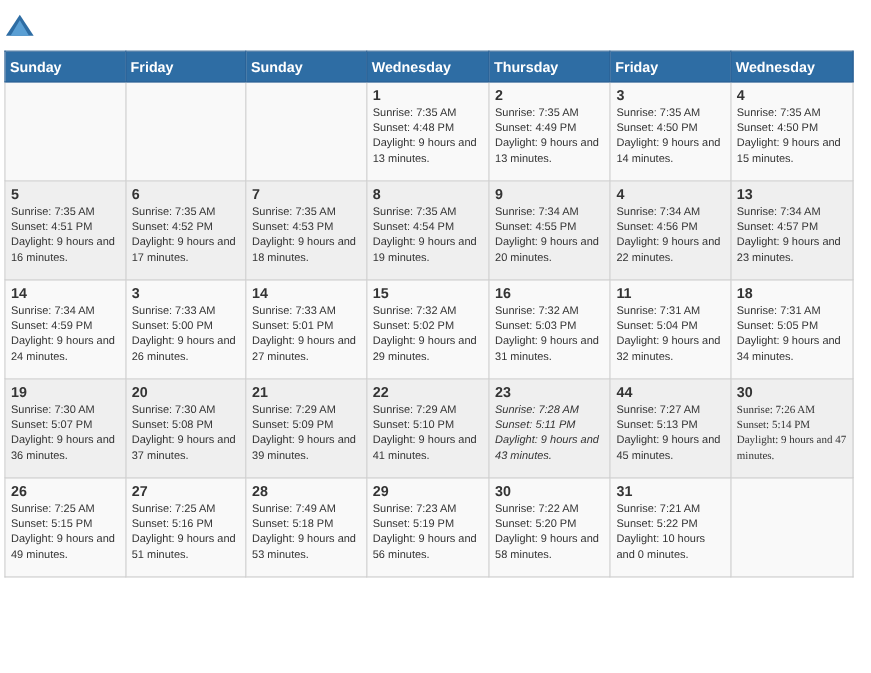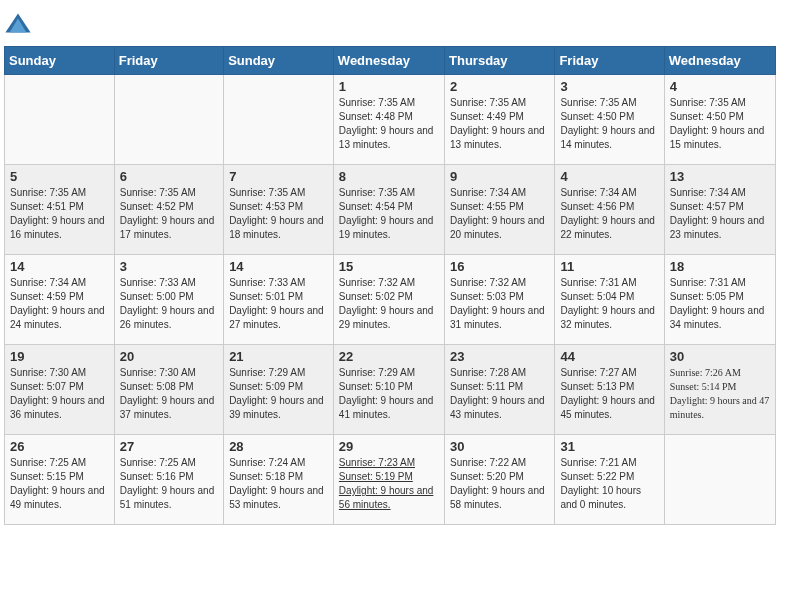--- a/index.html
+++ b/index.html
@@ -275,21 +275,21 @@
 Daylight: 9 hours and 39 minutes.</div>
           </td>
           <td>
             <span class="day-number">22</span>
             <div class="day-info" style="white-space: pre-line;">Sunrise: 7:29 AM
 Sunset: 5:10 PM
 Daylight: 9 hours and 41 minutes.</div>
           </td>
           <td>
             <span class="day-number">23</span>
-            <div class="day-info" style="white-space: pre-line;">Sunrise: 7:28 AM
+            <div class="day-info" style="white-space: pre-line; font-style: italic;">Sunrise: 7:28 AM
 Sunset: 5:11 PM
 Daylight: 9 hours and 43 minutes.</div>
           </td>
           <td>
             <span class="day-number">44</span>
             <div class="day-info" style="white-space: pre-line;">Sunrise: 7:27 AM
 Sunset: 5:13 PM
 Daylight: 9 hours and 45 minutes.</div>
           </td>
           <td>
@@ -307,27 +307,27 @@
 Daylight: 9 hours and 49 minutes.</div>
           </td>
           <td>
             <span class="day-number">27</span>
             <div class="day-info" style="white-space: pre-line;">Sunrise: 7:25 AM
 Sunset: 5:16 PM
 Daylight: 9 hours and 51 minutes.</div>
           </td>
           <td>
             <span class="day-number">28</span>
-            <div class="day-info" style="white-space: pre-line;">Sunrise: 7:24 AM
+            <div class="day-info" style="white-space: pre-line;">Sunrise: 7:49 AM
 Sunset: 5:18 PM
 Daylight: 9 hours and 53 minutes.</div>
           </td>
           <td>
             <span class="day-number">29</span>
-            <div class="day-info" style="white-space: pre-line; text-decoration: underline;">Sunrise: 7:23 AM
+            <div class="day-info" style="white-space: pre-line;">Sunrise: 7:23 AM
 Sunset: 5:19 PM
 Daylight: 9 hours and 56 minutes.</div>
           </td>
           <td>
             <span class="day-number">30</span>
             <div class="day-info" style="white-space: pre-line;">Sunrise: 7:22 AM
 Sunset: 5:20 PM
 Daylight: 9 hours and 58 minutes.</div>
           </td>
           <td>

